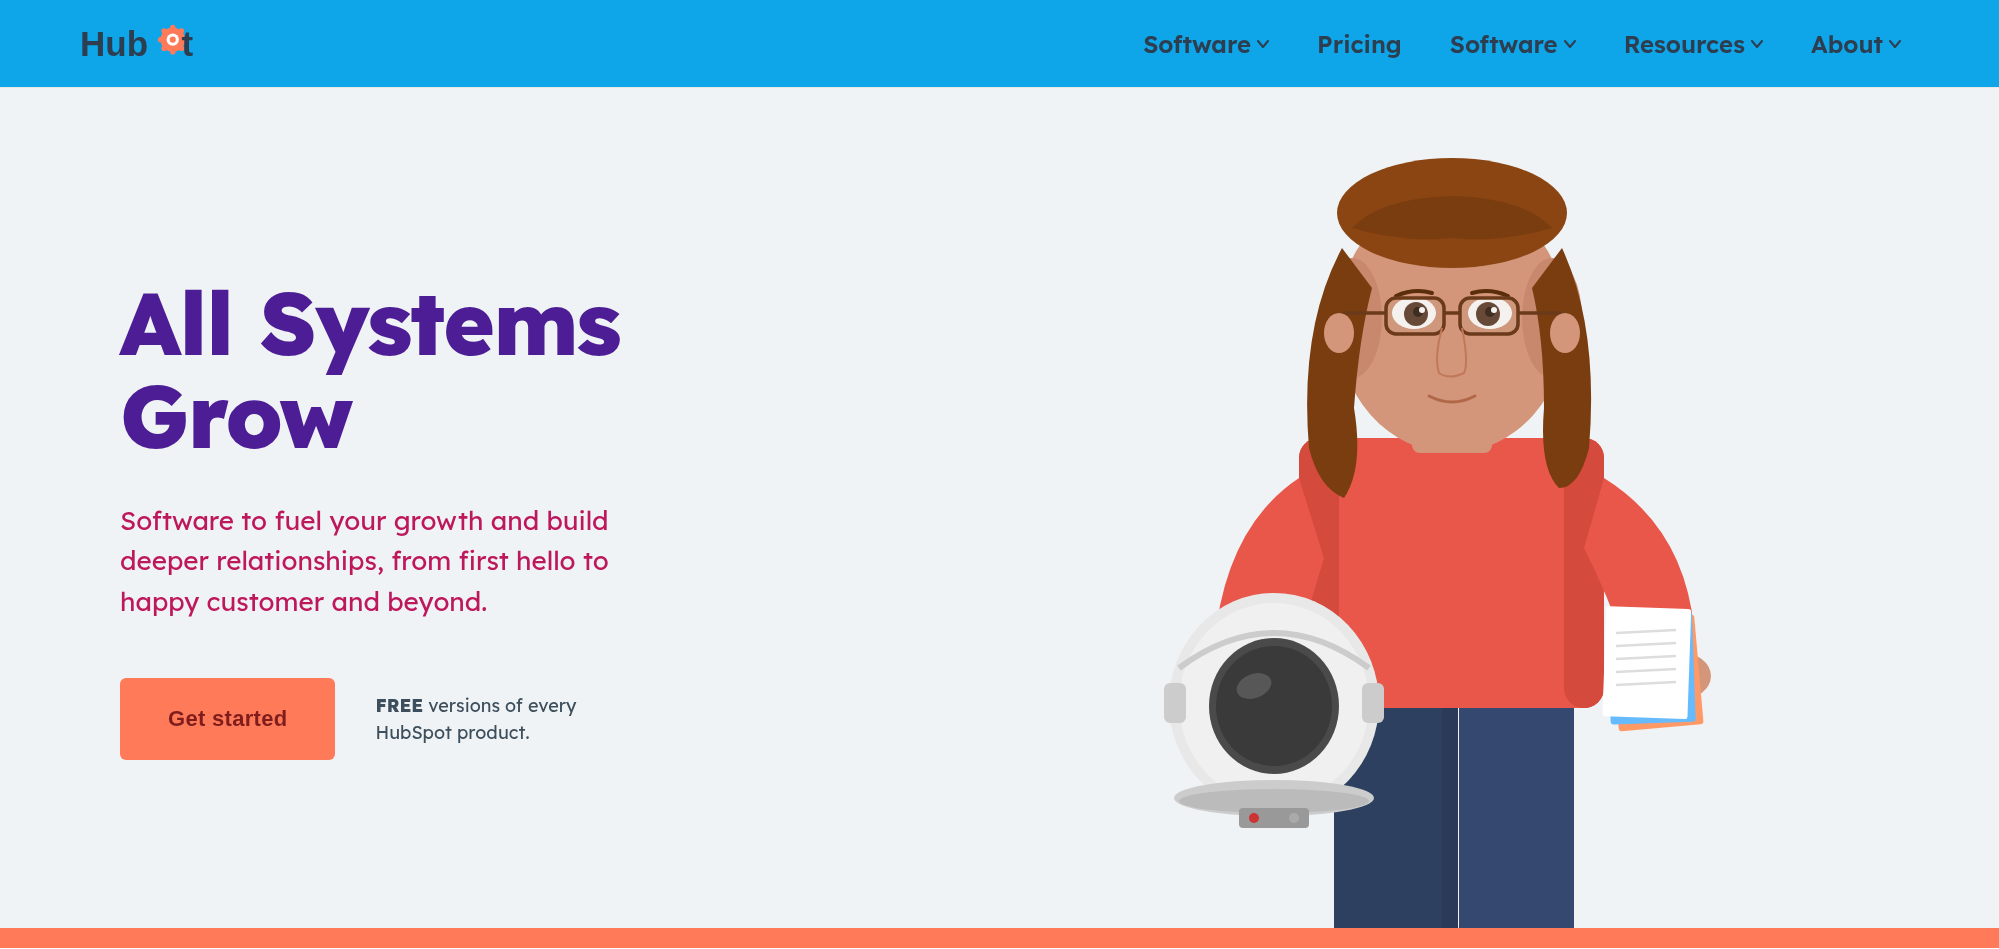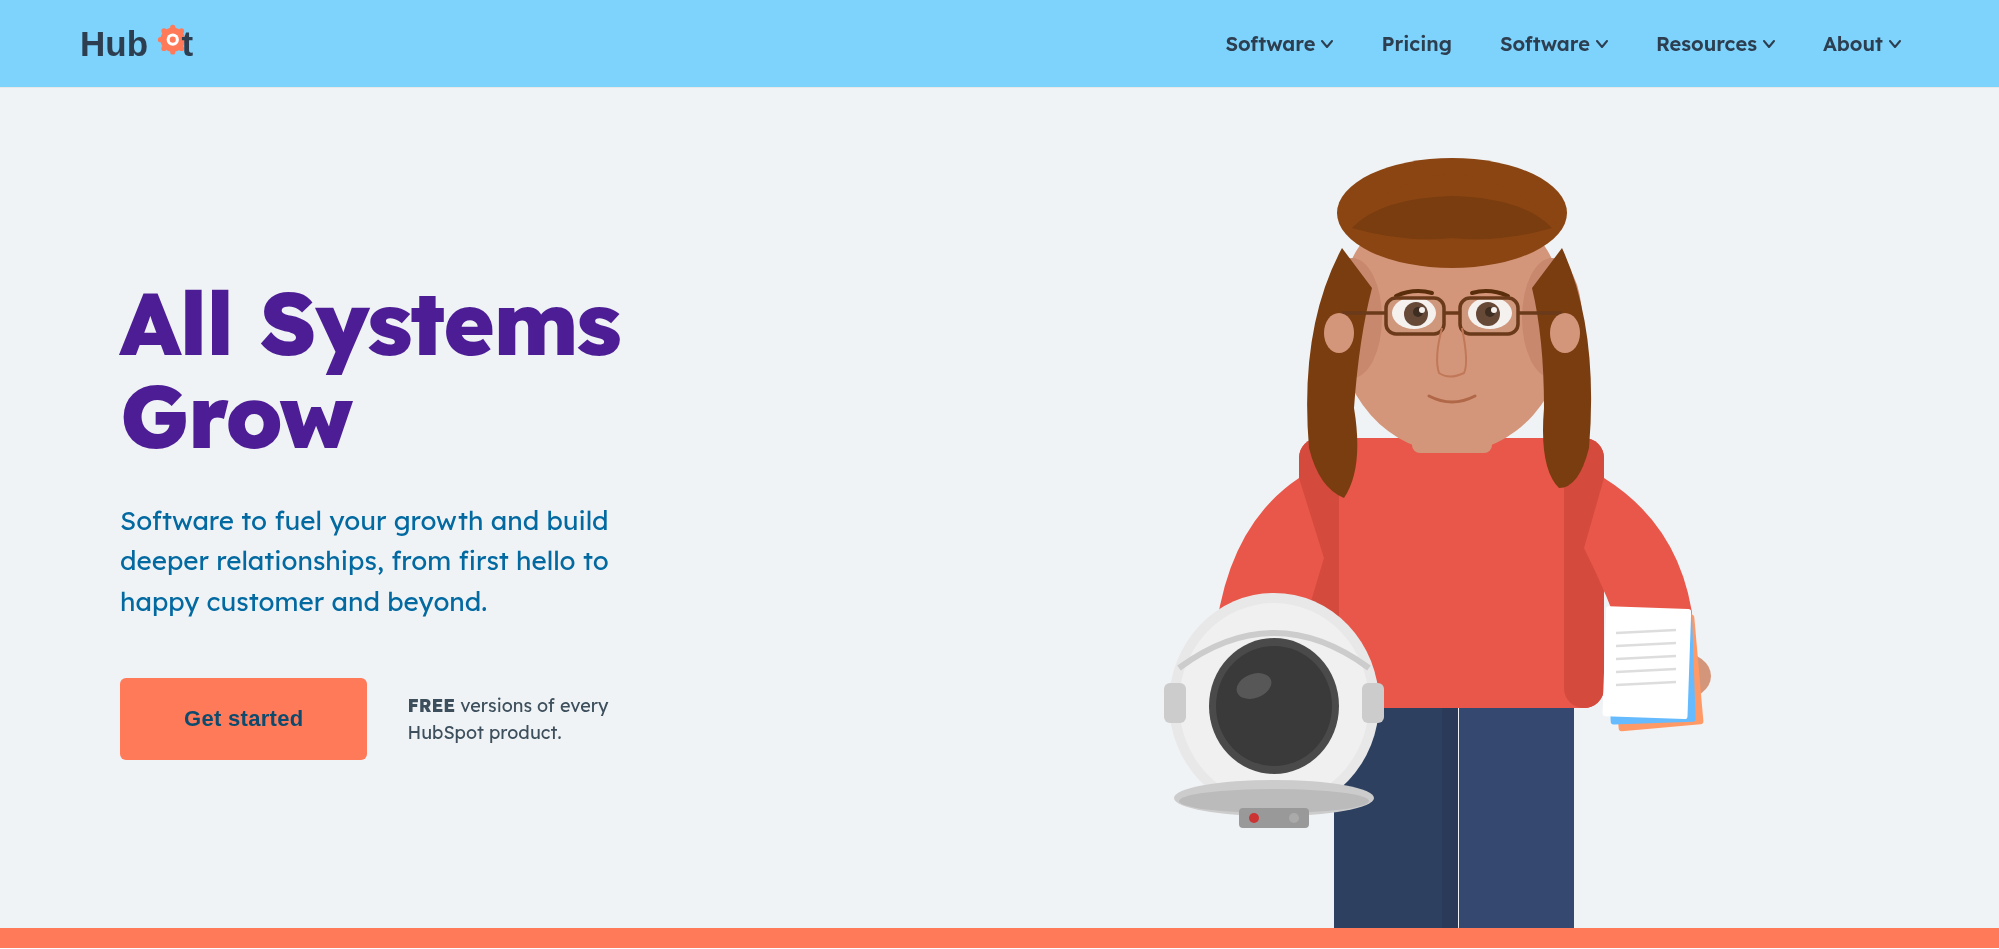--- a/index.html
+++ b/index.html
@@ -11,21 +11,21 @@
     body {
       font-family: 'Lexend Deca', 'Helvetica Neue', Helvetica, Arial, sans-serif;
       background: #fff;
       width: 1999px;
       min-height: 949px;
       overflow-x: hidden;
     }
 
     
     .navbar {
-      background: #7dd3fc;
+      background: #0ea5e9;
       height: 88px;
       display: flex;
       align-items: center;
       justify-content: space-between;
       padding: 0 80px;
       border-bottom: 1px solid #e8e8e8;
       position: relative;
       z-index: 10;
     }
 
@@ -46,21 +46,21 @@
       align-items: center;
       gap: 12px;
     }
 
     .nav-item {
       display: flex;
       align-items: center;
       gap: 6px;
       padding: 8px 18px;
       cursor: pointer;
-      font-size: 20px;
+      font-size: 24px;
       font-weight: 600;
       color: #2d3e50;
       border-radius: 4px;
       transition: color 0.2s;
       white-space: nowrap;
     }
 
     .nav-chevron {
       width: 12px;
       height: 8px;
@@ -88,39 +88,39 @@
       font-size: 88px;
       font-weight: 800;
       color: #4c1d95;
       line-height: 1.05;
       margin-bottom: 40px;
       letter-spacing: -2px;
     }
 
     .hero-subtitle {
       font-size: 26px;
-      color: #0369a1;
+      color: #be185d;
       line-height: 1.55;
       margin-bottom: 56px;
       max-width: 640px;
       font-weight: 400;
     }
 
     .cta-row {
       display: flex;
       align-items: center;
       gap: 40px;
     }
 
     .cta-button {
       background: #ff7a59;
-      color: #0c4a6e;
+      color: #7f1d1d;
       border: none;
       border-radius: 6px;
-      padding: 28px 64px;
+      padding: 28px 48px;
       font-size: 22px;
       font-weight: 700;
       cursor: pointer;
       letter-spacing: 0.3px;
       transition: background 0.2s;
       white-space: nowrap;
     }
 
     .cta-meta {
       display: flex;

